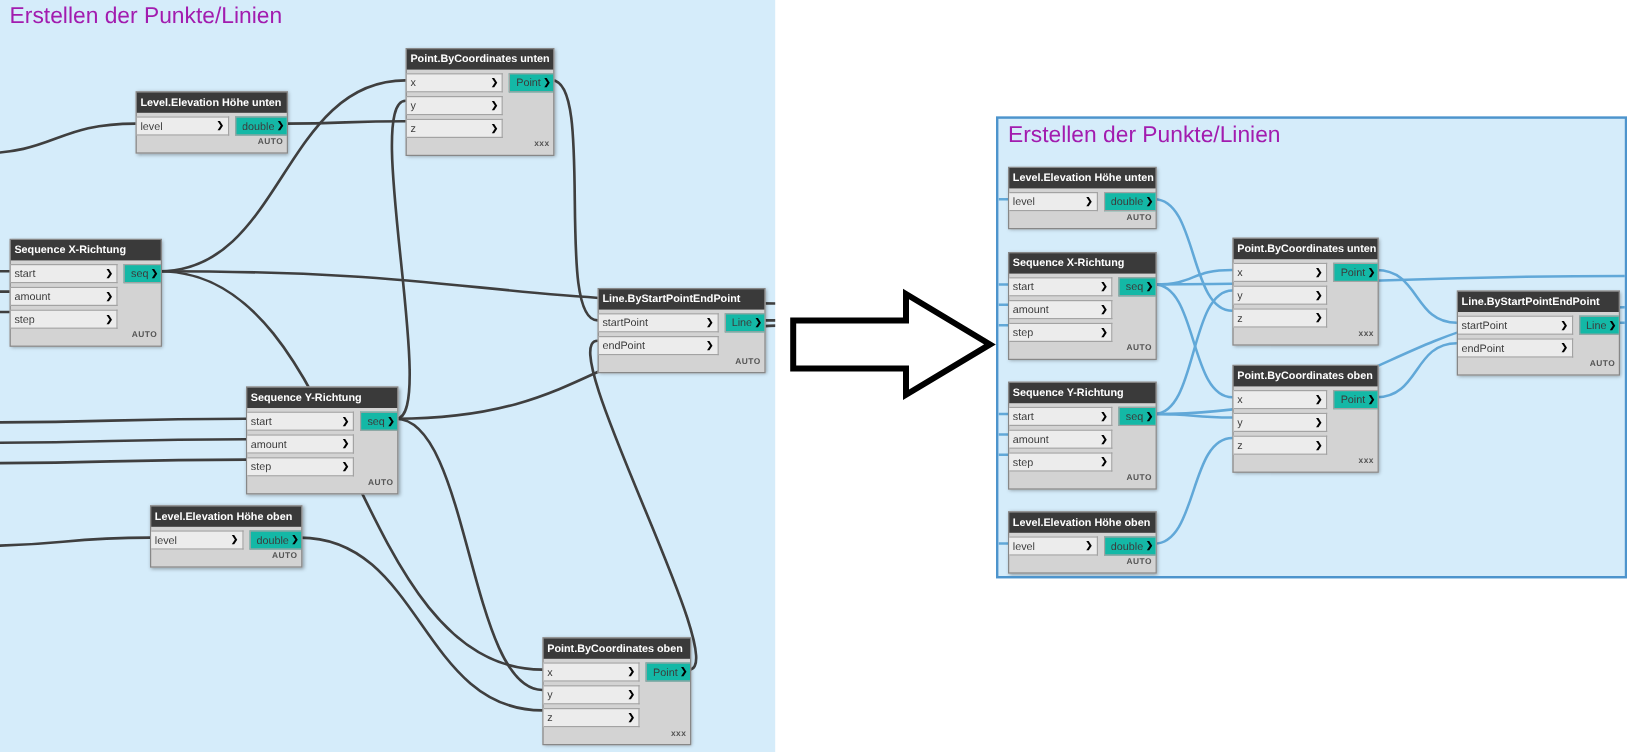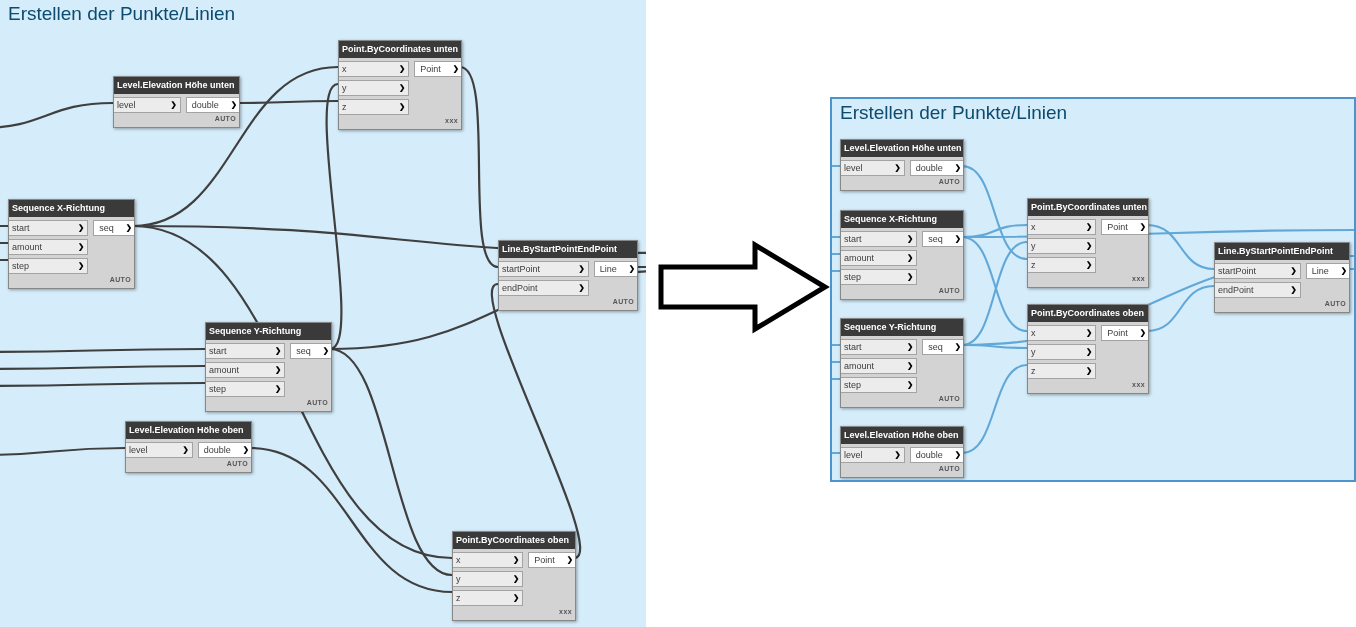--- a/index.html
+++ b/index.html
@@ -2,21 +2,21 @@
 <html><head>
 <meta charset="utf-8">
 <style>
   html,body{margin:0;padding:0}
   body{
     position:relative;width:1356px;height:627px;overflow:hidden;
     background:#ffffff;font-family:"Liberation Sans",sans-serif;
   }
   .panel{position:absolute;overflow:hidden}
   .panel-title{
-    position:absolute;left:8px;top:3px;font-size:19px;color:#0c4a6e;
+    position:absolute;left:8px;top:3px;font-size:19px;color:#a21caf;
     white-space:nowrap;z-index:2;
   }
   svg.wires{position:absolute;left:0;top:0;z-index:1}
   .nodes{position:absolute;left:0;top:0;width:100%;height:100%;z-index:3}
   .node{
     position:absolute;border:1px solid #878787;background:#d3d3d3;
     box-shadow:1px 1px 3px rgba(0,0,0,.35);font-size:9px;color:#333;
   }
   .node-header{
     background:#3a3a3a;color:#fff;font-weight:bold;font-size:9px;
@@ -24,22 +24,22 @@
     white-space:nowrap;overflow:hidden;
   }
   .node-body{display:flex;justify-content:space-between;padding:3px 0 0 0}
   .inputs{display:flex;flex-direction:column;gap:3px;flex:1;min-width:0;margin-right:5px}
   .port-in{
     height:14px;background:#ececec;border:1px solid #a3a3a3;border-left:none;
     display:flex;align-items:center;justify-content:space-between;
     padding:0 3px;color:#3c3c3c;
   }
   .port-out{
-    height:14px;background:#ffffff;border:1px solid #a3a3a3;border-right:none;
-    display:flex;align-items:center;gap:12px;padding:0 2px 0 5px;
+    height:14px;background:#14b8a6;border:1px solid #a3a3a3;border-right:none;
+    display:flex;align-items:center;gap:2px;padding:0 2px 0 5px;
     color:#3c3c3c;align-self:flex-start;flex:0 0 auto;
   }
   .plabel{overflow:hidden;white-space:nowrap}
   .chev{font-size:7.5px;line-height:1;color:#000;font-weight:700}
   .node-footer{
     text-align:right;font-size:7px;color:#555;height:12px;
     padding:2px 3px 0 3px;letter-spacing:.4px;font-weight:bold;
   }
   #transform-arrow{position:absolute;left:653px;top:237px;z-index:4}
 </style>

